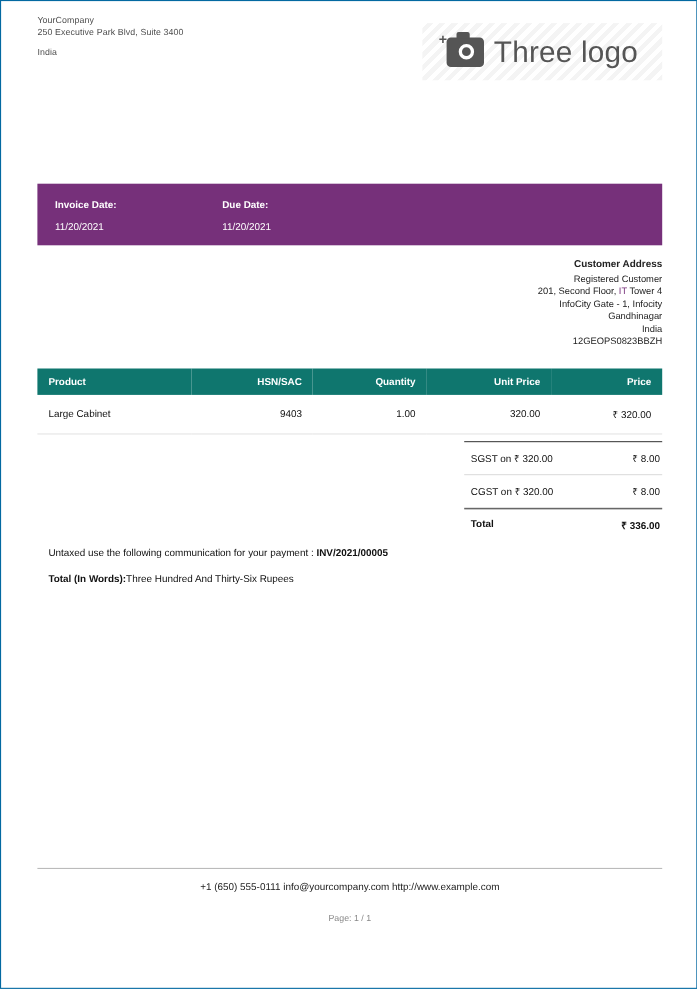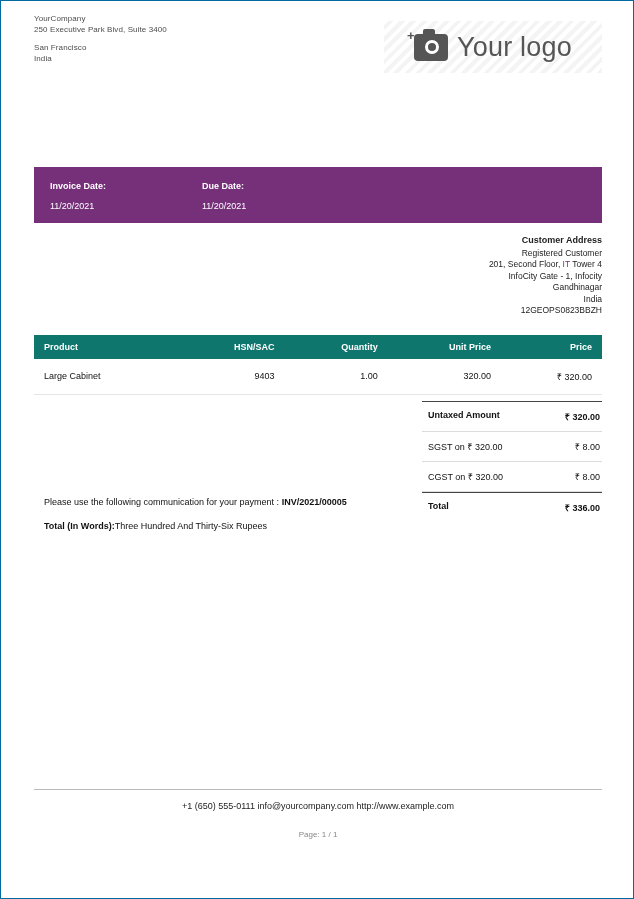--- a/index.html
+++ b/index.html
@@ -236,28 +236,27 @@
 <body>
 
 <div class="page">
   <div class="inner">
 
     <div class="header">
       <div class="company">
         <div>YourCompany</div>
         <div>250 Executive Park Blvd, Suite 3400</div>
         <div class="sp"></div>
-        <div>San Francisco</div>
         <div>India</div>
       </div>
       <div class="logo-box">
         <div class="cam">
           <span class="cam-plus">+</span>
         </div>
-        <div class="logo-text">Your logo</div>
+        <div class="logo-text">Three logo</div>
       </div>
     </div>
 
     <div class="band">
       <div class="dates">
         <div class="date-col">
           <div class="lbl">Invoice Date:</div>
           <div class="val">11/20/2021</div>
         </div>
         <div class="date-col">
@@ -293,40 +292,36 @@
           <td>9403</td>
           <td>1.00</td>
           <td>320.00</td>
           <td>₹ 320.00</td>
         </tr>
       </tbody>
     </table>
 
     <div class="below-wrap">
       <div class="totals">
-        <div class="row bold">
-          <span>Untaxed Amount</span>
-          <span class="amt">₹ 320.00</span>
-        </div>
         <div class="row">
           <span>SGST on ₹ 320.00</span>
           <span class="amt">₹ 8.00</span>
         </div>
         <div class="row">
           <span>CGST on ₹ 320.00</span>
           <span class="amt">₹ 8.00</span>
         </div>
         <div class="row grand">
           <span>Total</span>
           <span class="amt">₹ 336.00</span>
         </div>
       </div>
 
       <div class="notes">
-        <div class="line1"><span>Please use the following communication for your payment : </span><b>INV/2021/00005</b></div>
+        <div class="line1"><span>Untaxed use the following communication for your payment : </span><b>INV/2021/00005</b></div>
         <div><b>Total (In Words):</b><span>Three Hundred And Thirty-Six Rupees</span></div>
       </div>
     </div>
 
   </div>
 
   <div class="footer">
     <div class="rule"></div>
     <div class="contact">+1 (650) 555-0111 info@yourcompany.com http://www.example.com</div>
     <div class="page-num">Page: 1 / 1</div>

